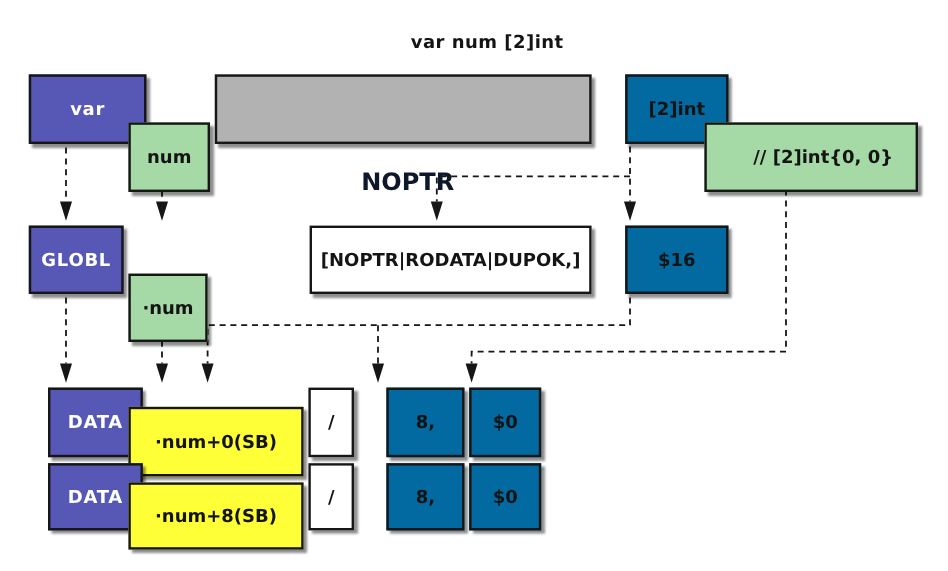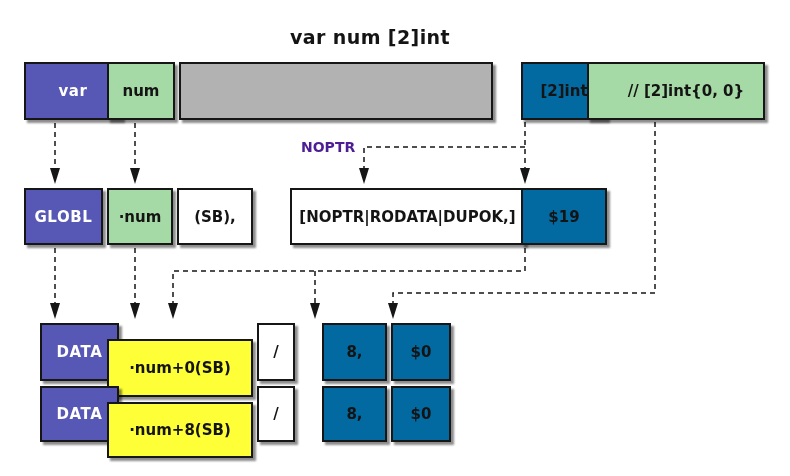--- a/index.html
+++ b/index.html
@@ -2,60 +2,60 @@
 <html><head>
 <meta charset="utf-8">
 <style>
   html,body{margin:0;padding:0;background:#ffffff;}
   #canvas{
     position:relative;width:790px;height:476px;background:#ffffff;overflow:hidden;
     font-family:"DejaVu Sans","Liberation Sans",sans-serif;
   }
   #title{
     position:absolute;left:0;top:26px;width:740px;text-align:center;
-    font-size:19px;font-weight:bold;color:#141414;letter-spacing:0.4px;
+    font-size:15px;font-weight:bold;color:#141414;letter-spacing:0.4px;padding-left:36px;
   }
   .box{
     position:absolute;box-sizing:border-box;border:2px solid #161616;
     display:flex;align-items:center;justify-content:center;
     font-size:15px;font-weight:bold;color:#141414;
     box-shadow:3px 3px 2px rgba(0,0,0,0.45);
     white-space:nowrap;z-index:2;
   }
   .c-blue{background:#5757b5;color:#ffffff;letter-spacing:0.6px;}
-  .c-green{background:#a5d9a5;}
+  .c-green{background:#a5d9a5;margin-top:40px;}
   .c-gray{background:#b2b2b2;}
   .c-red{background:#0369a1;margin-left:24px;}
   .c-yellow{background:#ffff38;margin-top:16px;}
   .c-white{background:#ffffff;}
   
   .r1{top:62px;height:58px;}
   .r1c1{left:24px;width:98px;}
   .r1c2{left:107px;width:68px;}
   .r1c3{left:179px;width:314px;}
   .r1c4{left:497px;width:86px;}
   .r1c5{left:587px;width:178px;padding-left:20px;}
   
   .r2{top:188px;height:57px;}
   .r2c1{left:24px;width:79px;}
   .r2c2{left:107px;width:66px;}
   .r2c3{left:177px;width:76px;}
-  .r2c4{left:258px;width:235px;margin-left:32px;}
+  .r2c4{left:258px;width:235px;}
   .r2c5{left:497px;width:86px;}
   
   .r3{top:323px;height:58px;}
   .r4{top:386px;height:56px;}
   .dc1{left:24px;width:79px;margin-left:16px;}
   .dc2{left:107px;width:146px;}
   .dc3{left:257px;width:38px;}
   .dc4{left:298px;width:65px;}
   .dc5{left:367px;width:60px;}
   #noptr-label{
     position:absolute;left:301px;top:139px;width:58px;
-    font-size:14px;font-weight:bold;color:#4c1d95;z-index:3;
+    font-size:20px;font-weight:bold;color:#0f172a;z-index:3;
   }
   #connectors{position:absolute;left:0;top:0;z-index:1;}
   #connectors path{fill:none;stroke:#161616;stroke-width:1.5;stroke-dasharray:5 4;}
   #connectors polygon{fill:#161616;stroke:none;}
 </style>
 </head>
 <body>
 
 <div id="canvas">
 
@@ -105,23 +105,22 @@
   <div id="noptr-label">NOPTR</div>
 
   <div class="box c-blue r1 r1c1">var</div>
   <div class="box c-green r1 r1c2">num</div>
   <div class="box c-gray r1 r1c3"></div>
   <div class="box c-red r1 r1c4">[2]int</div>
   <div class="box c-green r1 r1c5">// [2]int{0, 0}</div>
 
   <div class="box c-green r2 r2c2">·num</div>
   <div class="box c-blue r2 r2c1">GLOBL</div>
-  <div class="box c-white r2 r2c3">(SB),</div>
   <div class="box c-white r2 r2c4">[NOPTR|RODATA|DUPOK,]</div>
-  <div class="box c-red r2 r2c5">$19</div>
+  <div class="box c-red r2 r2c5">$16</div>
 
   <div class="box c-blue r3 dc1">DATA</div>
   <div class="box c-yellow r3 dc2">·num+0(SB)</div>
   <div class="box c-white r3 dc3">/</div>
   <div class="box c-red r3 dc4">8,</div>
   <div class="box c-red r3 dc5">$0</div>
 
   <div class="box c-blue r4 dc1">DATA</div>
   <div class="box c-yellow r4 dc2">·num+8(SB)</div>
   <div class="box c-white r4 dc3">/</div>

